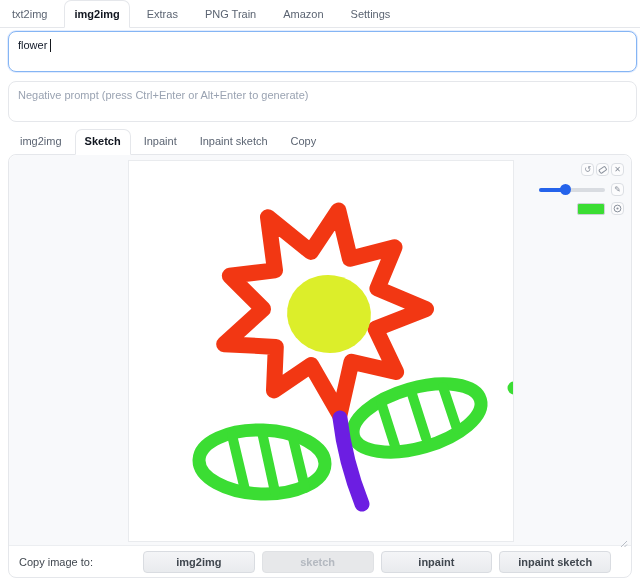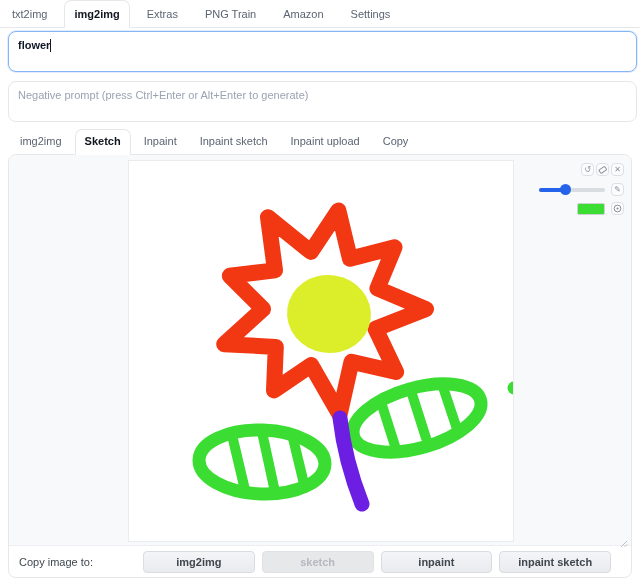--- a/index.html
+++ b/index.html
@@ -12,21 +12,21 @@
   .tab { font-size:11px; color:#5b6472; padding:8px 9px 8px; cursor:pointer;
     border:1px solid transparent; border-bottom:none; border-radius:7px 7px 0 0;
     margin-bottom:-1px; white-space:nowrap; line-height:11px; }
   .tab.active { background:#fff; border-color:#e5e7eb; color:#10151f; font-weight:700;
     border-bottom:1px solid #fff; }
 
   
   .prompt-wrap { padding:3px 3px 0 8px; }
   .ta { position:relative; width:100%; height:41px; background:#fff; border:1px solid #e5e7eb;
     border-radius:8px; font-size:11px; color:#101827; padding:7px 9px; line-height:13px; cursor:text; }
-  .ta.focused { border-color:#85b5f4; box-shadow:0 0 0 1px rgba(59,130,246,.15);font-weight:bold; }
+  .ta.focused { border-color:#85b5f4; box-shadow:0 0 0 1px rgba(59,130,246,.15); }
   .ta + .ta { margin-top:9px;border-radius:8px; }
   .ta .ph { color:#9aa3b2; }
   .caret { position:absolute; left:41px; top:7px; width:1px; height:13px; background:#15181e; }
 
   
   .subtabbar { display:flex; align-items:stretch; gap:3px; padding:7px 0 0 10px;
     margin-bottom:-1px; position:relative; z-index:2; }
   .subtab { font-size:11px; color:#5b6472; padding:6px 9px 7px; cursor:pointer;
     border:1px solid transparent; border-radius:7px 7px 0 0; line-height:11px; white-space:nowrap; }
   .subtab.active { background:#fff; border-color:#e5e7eb; border-bottom-color:#fff; color:#10151f; font-weight:700; }
@@ -85,21 +85,20 @@
   <div class="ta">
     <span class="ph">Negative prompt (press Ctrl+Enter or Alt+Enter to generate)</span>
   </div>
 </div>
 
 <nav class="subtabbar">
   <div class="subtab">img2img</div>
   <div class="subtab active">Sketch</div>
   <div class="subtab">Inpaint</div>
   <div class="subtab">Inpaint sketch</div>
-  <div class="subtab">Inpaint upload</div>
   <div class="subtab">Copy</div>
 </nav>
 
 <div class="editor-block">
   <div class="editor-area">
 
     <div class="canvas">
       <svg width="384" height="380" viewBox="0 0 384 380">
         <path id="flower-path" fill="none" stroke-width="16" stroke-linejoin="round" stroke-linecap="round" d="M209.4 49.5 L221.0 97.8 L265.5 86.3 L248.4 127.5 L297.0 148.0 L246.5 167.8 L267.1 211.0 L222.5 200.8 L210.6 253.4 L182.1 204.1 L145.0 229.4 L146.8 185.9 L95.2 183.2 L134.0 148.0 L100.8 114.8 L146.0 109.4 L139.0 56.2 L181.9 90.9 Z" stroke="#f23713"></path>
         <ellipse cx="200" cy="153" rx="42" ry="39" transform="rotate(8 200 153)" fill="#dcee2a"></ellipse>

